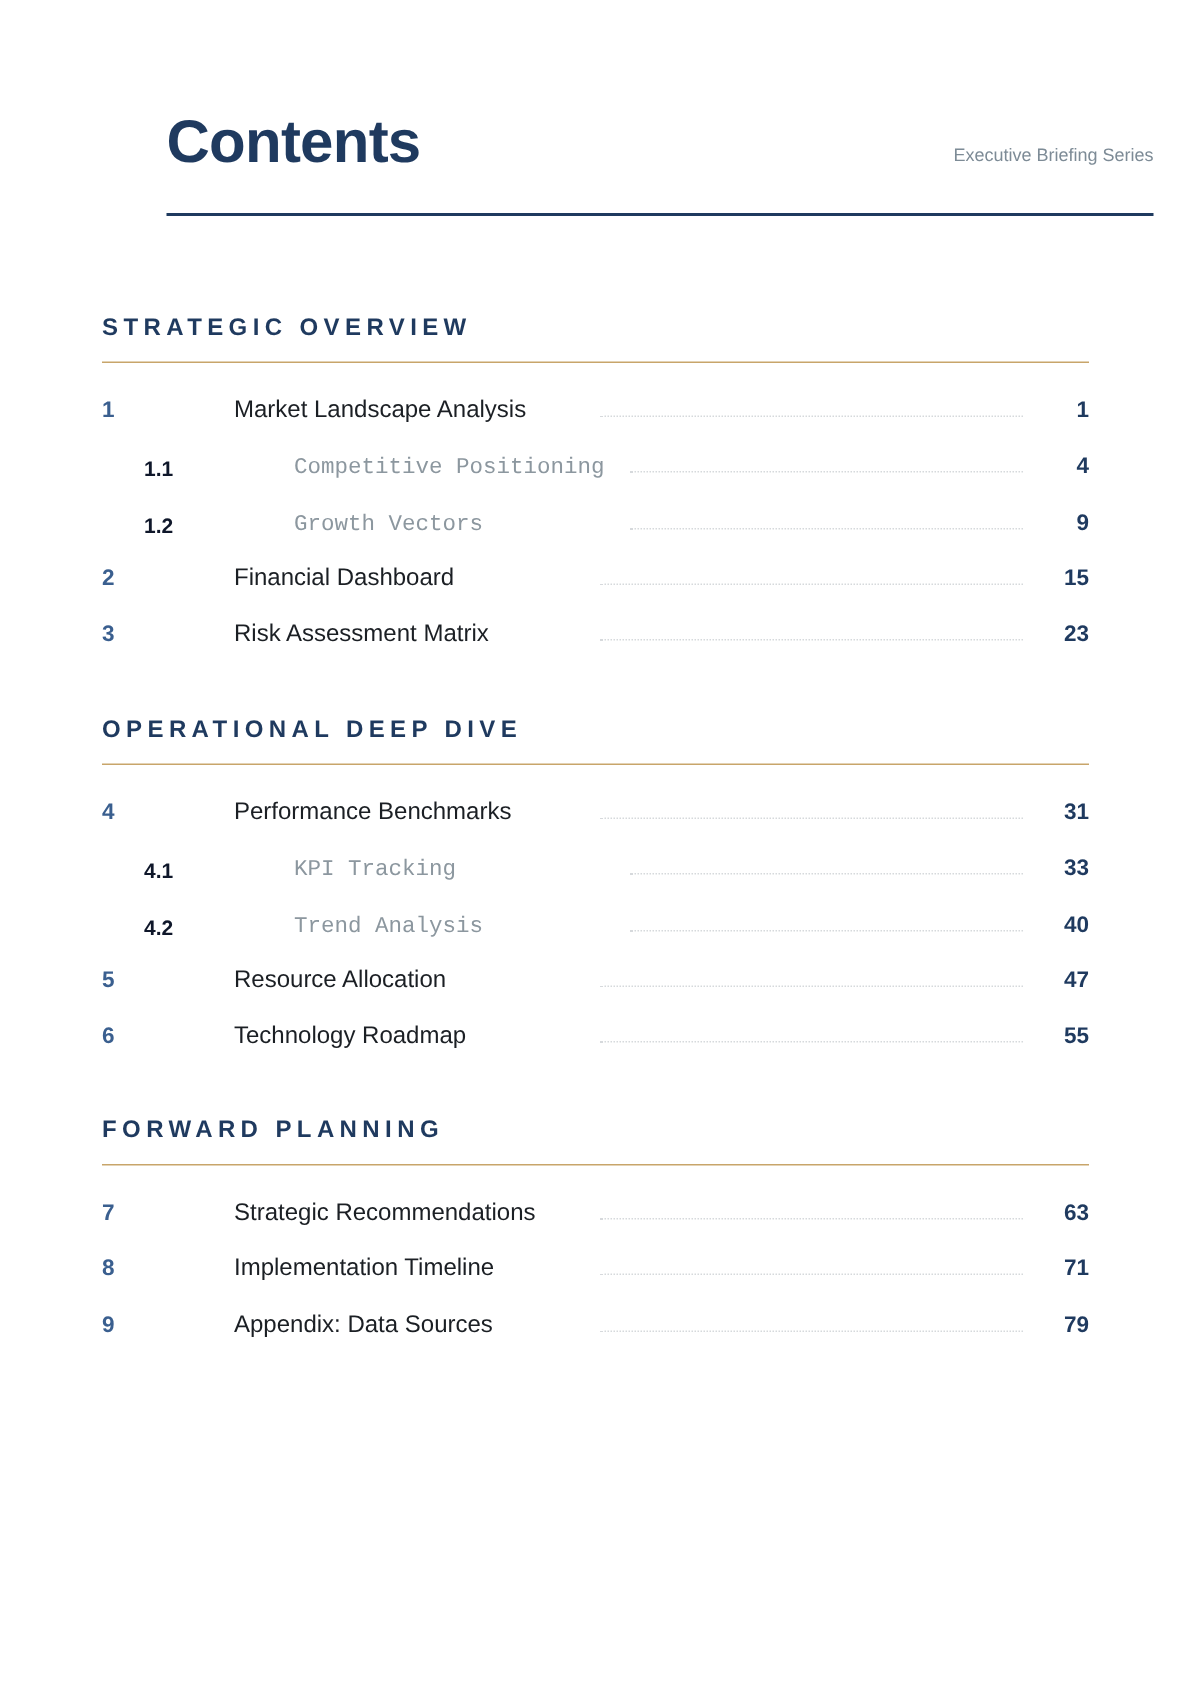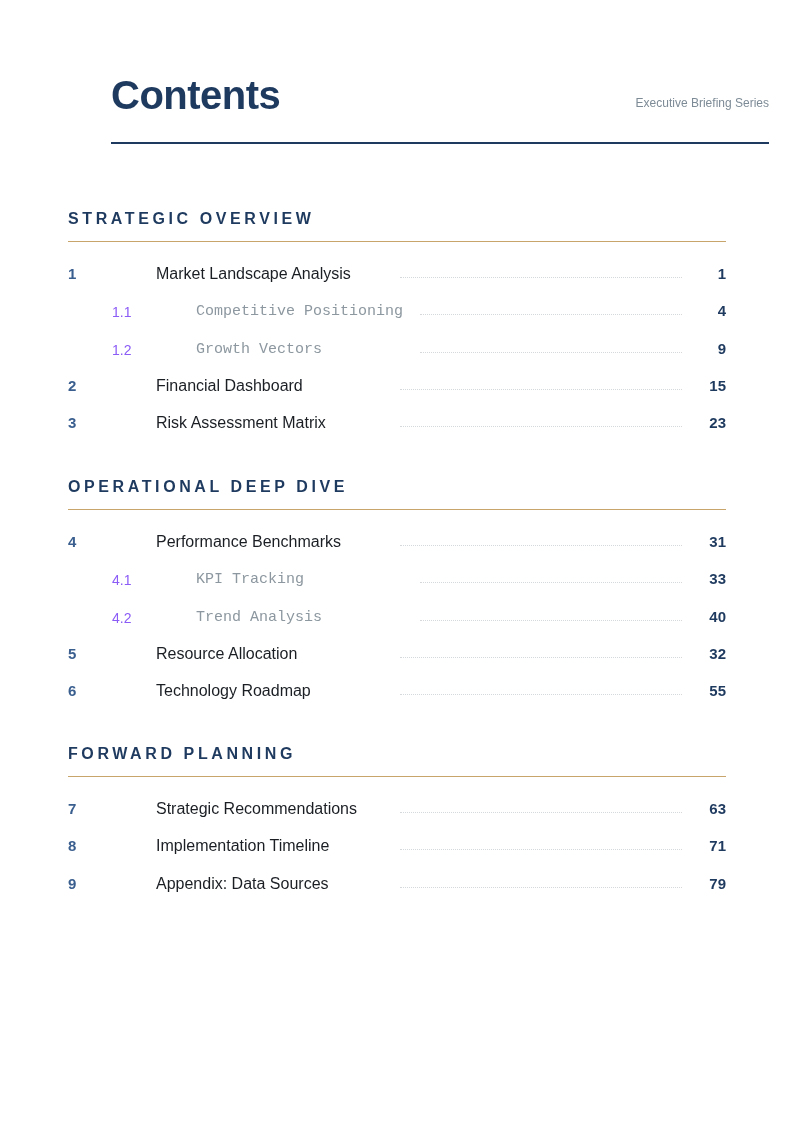--- a/index.html
+++ b/index.html
@@ -10,21 +10,21 @@
   .subtitle { position: absolute; right: 0; top: 23px; font-size: 12px; color: #7d8b96; line-height: 16px; }
   .section { position: absolute; left: 0; width: 658px; }
   .section-title { font-size: 16px; font-weight: bold; color: #1f3a5f; letter-spacing: 3.6px; line-height: 20px; height: 24px; padding-top: 1px; margin-top: 28px; }
   .section-rule { height: 1px; background: #c8a56a; margin-top: 8px; }
   .entries { margin-top: 15px; }
   .entry { position: relative; height: 37.3px; }
   .num { position: absolute; left: 0; top: 8px; font-size: 15px; font-weight: bold; color: #3a5f8f; line-height: 18px; }
   .label { position: absolute; left: 40px; top: 8px; font-size: 16px; color: #1b1f24; line-height: 18px; margin-left: 48px; }
   .leader { position: absolute; left: 332px; right: 44px; top: 20px; border-bottom: 1px dotted #d6d9dc; }
   .page-no { position: absolute; right: 0; top: 8px; font-size: 15px; font-weight: bold; color: #1f3a5f; line-height: 18px; }
-  .entry.sub .num { left: 44px; font-size: 14px; font-weight: normal; color: #8b5cf6; top: 9px; }
+  .entry.sub .num { left: 28px; font-size: 14px; font-weight: bold; color: #0f172a; top: 9px; }
   .entry.sub .label { left: 80px; font-size: 15px; color: #8c979f; top: 9px; font-family: Liberation Mono, monospace; }
   .entry.sub .leader { left: 352px; }
 </style>
 </head>
 <body>
 
 <div class="page">
   <div class="header">
     <div class="title">Contents</div>
     <div class="subtitle">Executive Briefing Series</div>
@@ -86,21 +86,21 @@
       <div class="entry sub">
         <span class="num">4.2</span>
         <span class="label">Trend Analysis</span>
         <span class="leader"></span>
         <span class="page-no">40</span>
       </div>
       <div class="entry">
         <span class="num">5</span>
         <span class="label">Resource Allocation</span>
         <span class="leader"></span>
-        <span class="page-no">32</span>
+        <span class="page-no">47</span>
       </div>
       <div class="entry">
         <span class="num">6</span>
         <span class="label">Technology Roadmap</span>
         <span class="leader"></span>
         <span class="page-no">55</span>
       </div>
     </div>
   </div>
 

